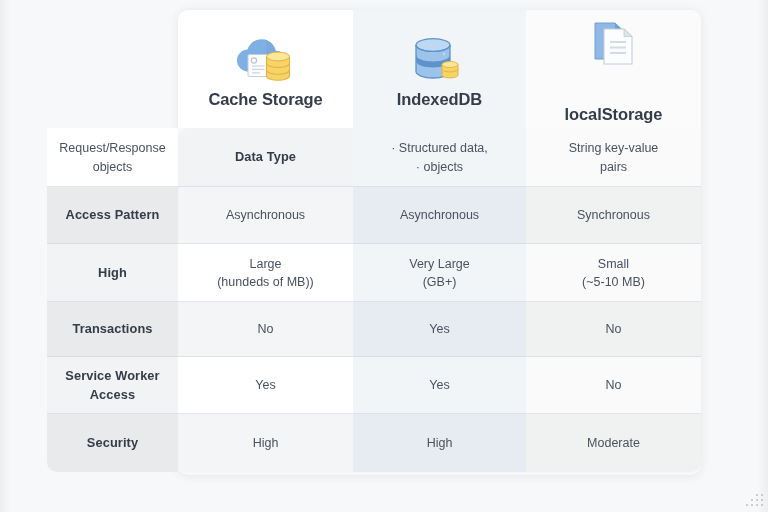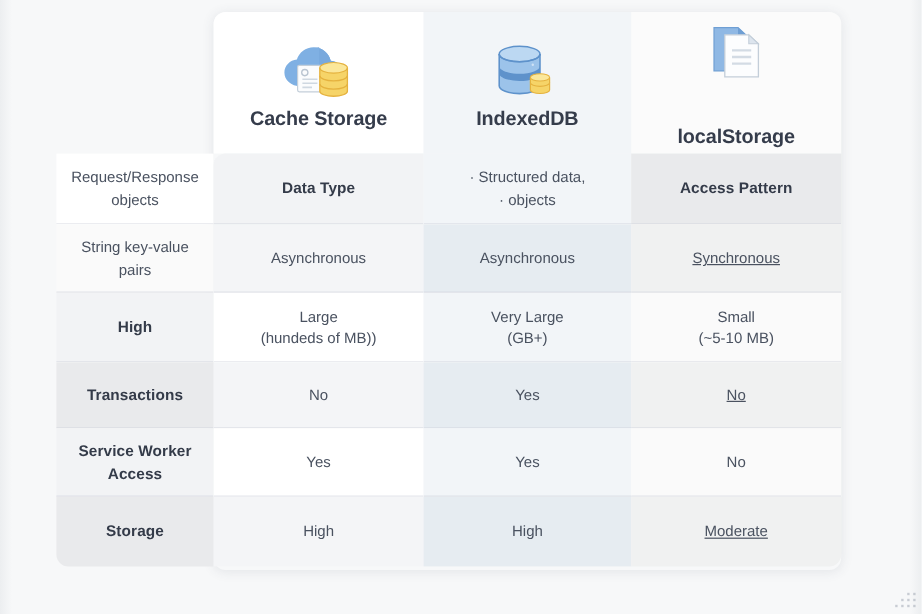--- a/index.html
+++ b/index.html
@@ -71,21 +71,21 @@
   
   .c1 { background: #f2f3f5; }
   .c2 { background: #ffffff; }
   .c3 { background: #f2f5f8; }
   .c4 { background: #fafafa; gap: 32px; }
 
   
   .band.c1 { background: #e9eaec; }
   .band.c2 { background: #f4f5f7; }
   .band.c3 { background: #e6ecf1; }
-  .band.c4 { background: #f0f1f1; text-decoration: underline; }
+  .band.c4 { background: #f0f1f1; }
 
   
   .hdr.c2 { background: #ffffff; }
   .hdr.c3 { background: #f2f5f8; }
   .hdr.c4 { background: #fbfbfb; }
 
   
   .tl { border-top-left-radius: 10px; }
   .tr { border-top-right-radius: 10px; }
   .bl { border-bottom-left-radius: 10px; }
@@ -214,24 +214,24 @@
       </svg>
     </span>
     <span class="hdr-title">localStorage</span>
   </div>
 
   <div class="cell c2 multiline sep-b">Request/Response
 objects</div>
   <div class="cell rowlabel c1 tl sep-b">Data Type</div>
   <div class="cell c3 multiline sep-b bulleted">· Structured data,
 · objects</div>
-  <div class="cell rowlabel c1 band sep-b">Access Pattern</div>
-
   <div class="cell c4 multiline sep-b">String key-value
 pairs</div>
+
+  <div class="cell rowlabel c1 band sep-b">Access Pattern</div>
   <div class="cell c2 band multiline sep-b">Asynchronous</div>
   <div class="cell c3 band multiline sep-b">Asynchronous</div>
   <div class="cell c4 band multiline sep-b">Synchronous</div>
 
   <div class="cell rowlabel c1 sep-b">High</div>
   <div class="cell c2 multiline sep-b">Large
 (hundeds of MB))</div>
   <div class="cell c3 multiline sep-b">Very Large
 (GB+)</div>
   <div class="cell c4 multiline sep-b">Small
@@ -241,21 +241,21 @@
   <div class="cell c2 band multiline sep-b">No</div>
   <div class="cell c3 band multiline sep-b">Yes</div>
   <div class="cell c4 band multiline sep-b">No</div>
 
   <div class="cell rowlabel c1 multiline sep-b">Service Worker
 Access</div>
   <div class="cell c2 multiline sep-b">Yes</div>
   <div class="cell c3 multiline sep-b">Yes</div>
   <div class="cell c4 multiline sep-b">No</div>
 
-  <div class="cell rowlabel c1 band bl">Storage</div>
+  <div class="cell rowlabel c1 band bl">Security</div>
   <div class="cell c2 band multiline">High</div>
   <div class="cell c3 band multiline">High</div>
   <div class="cell c4 band multiline br">Moderate</div>
 
 </div>
 
 <div id="resize-handle">
   <svg width="22" height="18" viewBox="0 0 22 18">
     <g fill="#9aa2ae">
       <rect x="13" y="3" width="2" height="2"></rect>

